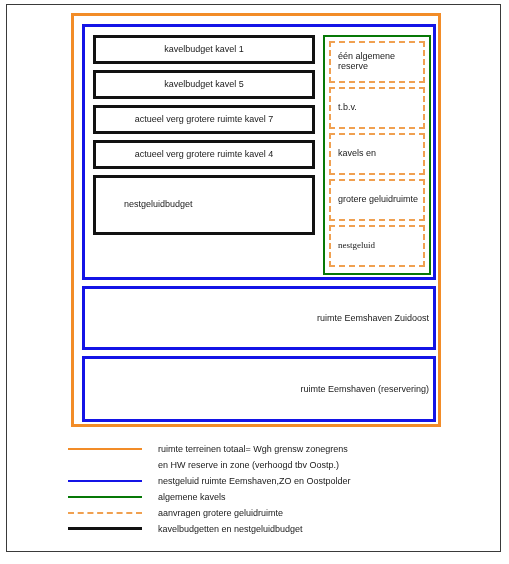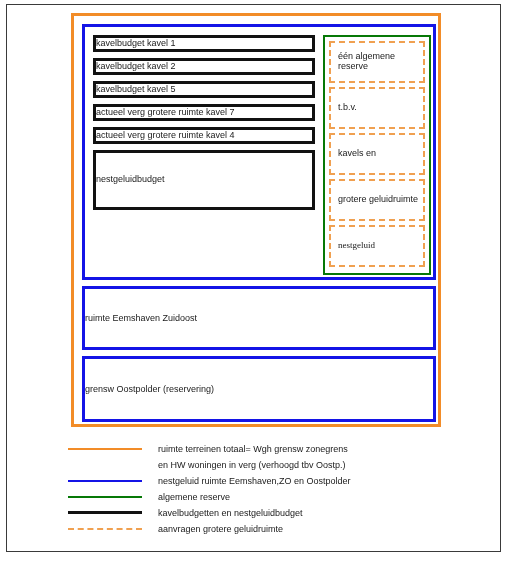--- a/index.html
+++ b/index.html
@@ -52,28 +52,30 @@
   .black-col {
     position: absolute;
     left: 8px;
     top: 8px;
     width: 222px;
   }
   .black-box {
     border: 3px solid #111111;
     box-sizing: border-box;
     background: #ffffff;
-    height: 17px;
+    height: 29px;
     margin-bottom: 6px;
     display: flex;
     align-items: center;
+    justify-content: center;
   }
   .black-box.tall {
     height: 60px;
     justify-content: flex-start;
+    padding-left: 28px;
   }
   .black-box span {
     font-size: 9px;
     color: #1a1a1a;
     line-height: 1.1;
     white-space: nowrap;
   }
 
   
   #green-frame {
@@ -101,24 +103,24 @@
   .dashed-box span {
     font-size: 9px;
     color: #1a1a1a;
     line-height: 1.1;
   }
 
   
   .band-label {
     position: absolute;
     left: 0;
-    right: 16px;
+    right: 4px;
     top: 50%;
     transform: translateY(-50%);
-    text-align: left;
+    text-align: right;
     font-size: 9px;
     color: #1a1a1a;
   }
 
   
   #legend {
     position: absolute;
     left: 47px;
     top: 436px;
     width: 400px;
@@ -157,23 +159,20 @@
 
   <div id="orange-frame">
 
     <div class="blue-frame" id="blue-top">
 
       <div class="black-col">
         <div class="black-box">
           <span>kavelbudget kavel 1</span>
         </div>
         <div class="black-box">
-          <span>kavelbudget kavel 2</span>
-        </div>
-        <div class="black-box">
           <span>kavelbudget kavel 5</span>
         </div>
         <div class="black-box">
           <span>actueel verg grotere ruimte kavel 7</span>
         </div>
         <div class="black-box">
           <span>actueel verg grotere ruimte kavel 4</span>
         </div>
         <div class="black-box tall">
           <span>nestgeluidbudget</span>
@@ -198,51 +197,51 @@
         </div>
       </div>
 
     </div>
 
     <div class="blue-frame" id="blue-mid">
       <div class="band-label">ruimte Eemshaven Zuidoost</div>
     </div>
 
     <div class="blue-frame" id="blue-bottom">
-      <div class="band-label">grensw Oostpolder (reservering)</div>
+      <div class="band-label">ruimte Eemshaven (reservering)</div>
     </div>
 
   </div>
 
   <div id="legend">
 
     <div class="legend-row">
       <div class="legend-swatch orange"></div>
       <div class="legend-text">ruimte terreinen totaal= Wgh grensw zonegrens</div>
     </div>
 
     <div class="legend-row">
-      <div class="legend-text cont">en HW woningen in verg (verhoogd tbv Oostp.)</div>
+      <div class="legend-text cont">en HW reserve in zone (verhoogd tbv Oostp.)</div>
     </div>
 
     <div class="legend-row">
       <div class="legend-swatch blue"></div>
       <div class="legend-text">nestgeluid ruimte Eemshaven,ZO en Oostpolder</div>
     </div>
 
     <div class="legend-row">
       <div class="legend-swatch green"></div>
-      <div class="legend-text">algemene reserve</div>
+      <div class="legend-text">algemene kavels</div>
+    </div>
+
+    <div class="legend-row">
+      <div class="legend-swatch orange-dashed"></div>
+      <div class="legend-text">aanvragen grotere geluidruimte</div>
     </div>
 
     <div class="legend-row">
       <div class="legend-swatch black"></div>
       <div class="legend-text">kavelbudgetten en nestgeluidbudget</div>
     </div>
 
-    <div class="legend-row">
-      <div class="legend-swatch orange-dashed"></div>
-      <div class="legend-text">aanvragen grotere geluidruimte</div>
-    </div>
-
   </div>
 
 </div>
 
 </body></html>

